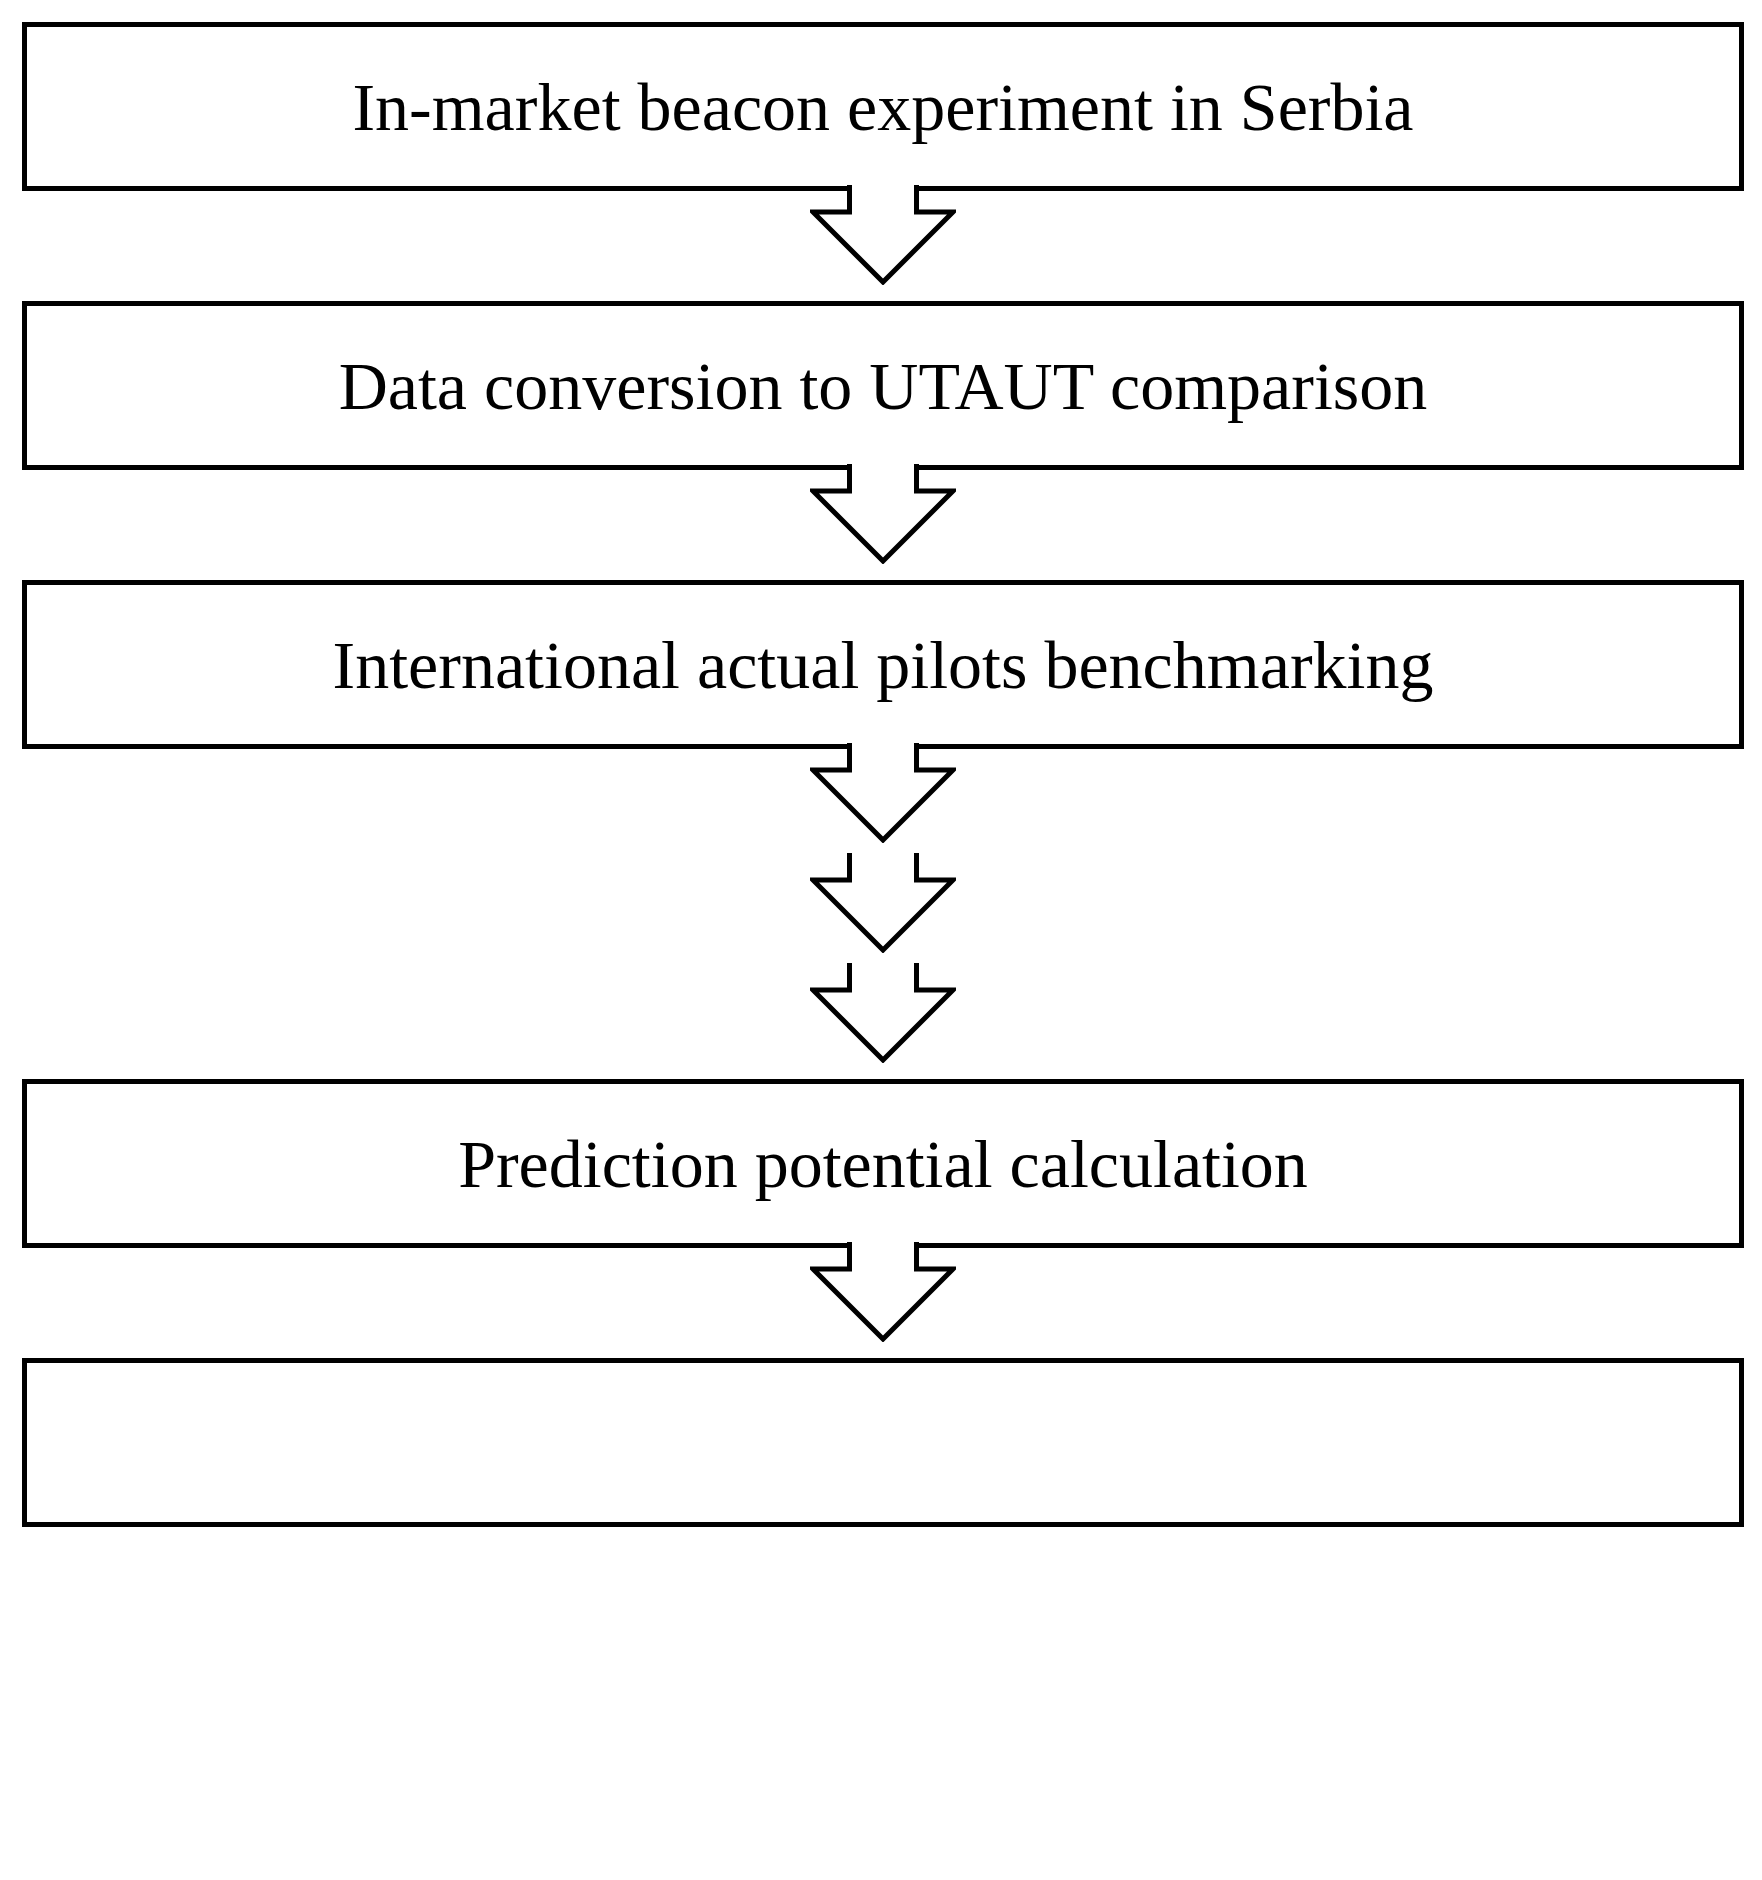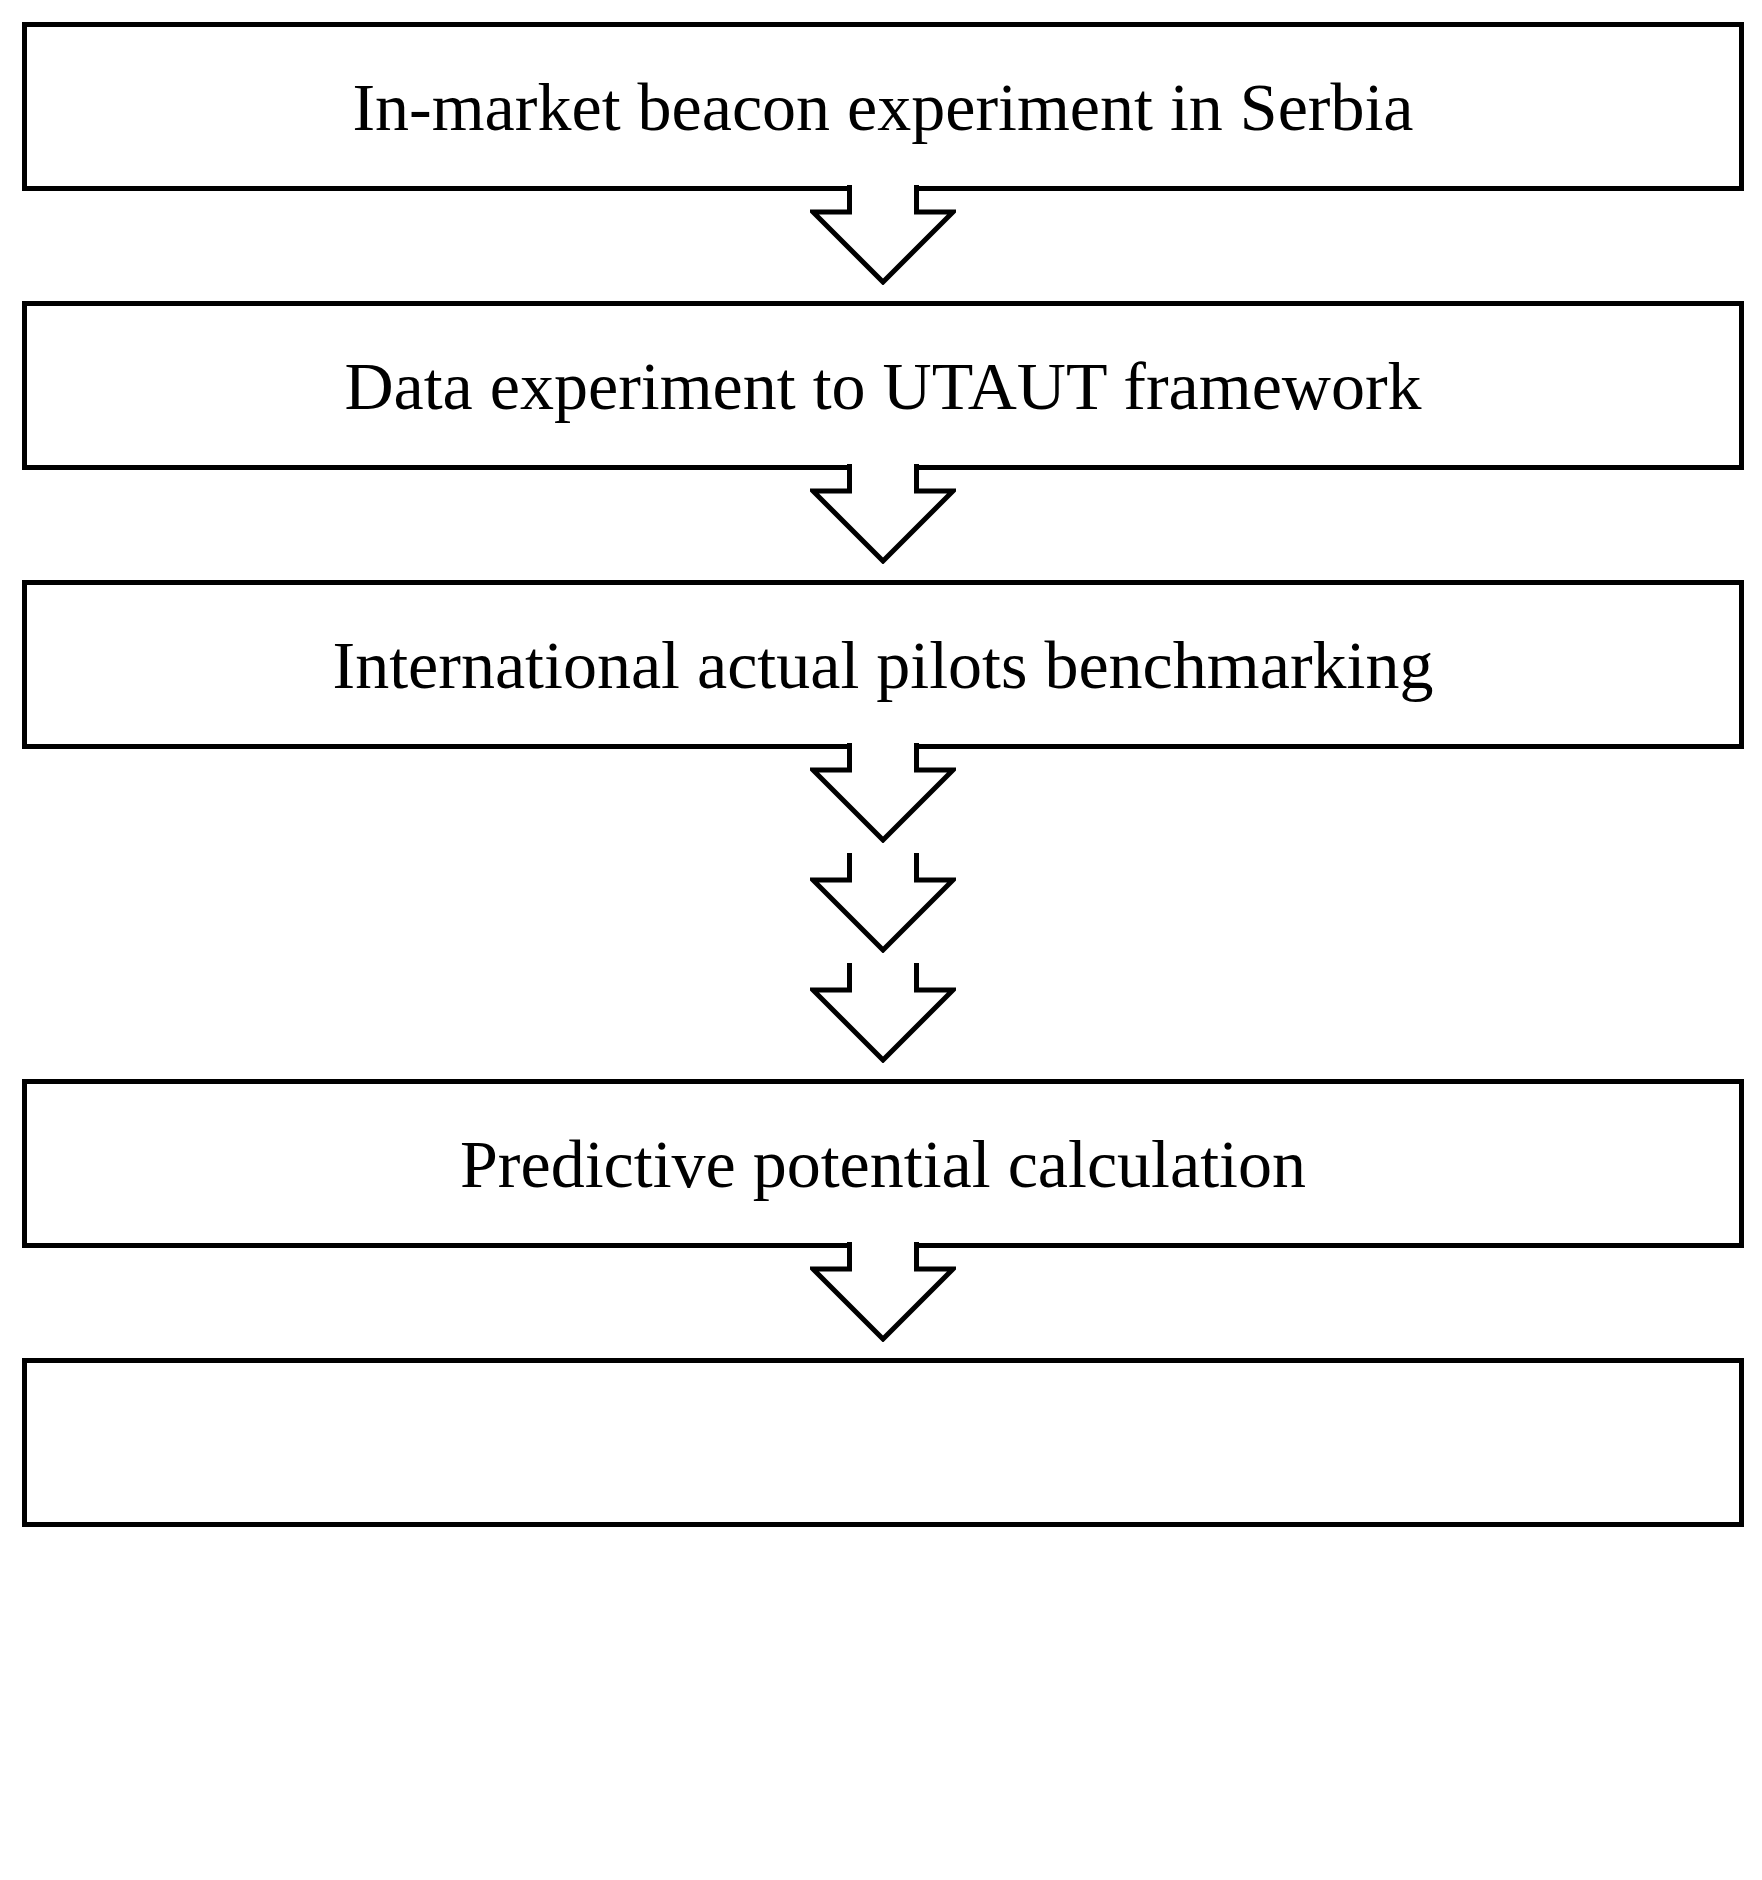--- a/index.html
+++ b/index.html
@@ -56,21 +56,21 @@
 
   <div class="box">
     <span class="line">In-market beacon experiment in Serbia</span>
   </div>
 
   <svg class="arrow" viewBox="0 0 146 100" xmlns="http://www.w3.org/2000/svg" aria-hidden="true">
     <path d="M 39.5,0 L 39.5,27 L 3,27 L 73,97 L 143,27 L 106.5,27 L 106.5,0"></path>
   </svg>
 
   <div class="box">
-    <span class="line">Data experiment to UTAUT framework</span>
+    <span class="line">Data conversion to UTAUT comparison</span>
   </div>
 
   <svg class="arrow" viewBox="0 0 146 100" xmlns="http://www.w3.org/2000/svg" aria-hidden="true">
     <path d="M 39.5,0 L 39.5,27 L 3,27 L 73,97 L 143,27 L 106.5,27 L 106.5,0"></path>
   </svg>
 
   <div class="box">
     <span class="line">International actual pilots benchmarking</span>
   </div>
 
@@ -82,21 +82,21 @@
   <svg class="arrow" viewBox="0 0 146 100" xmlns="http://www.w3.org/2000/svg" aria-hidden="true">
     <path d="M 39.5,0 L 39.5,27 L 3,27 L 73,97 L 143,27 L 106.5,27 L 106.5,0"></path>
   </svg>
 
 
   <svg class="arrow" viewBox="0 0 146 100" xmlns="http://www.w3.org/2000/svg" aria-hidden="true">
     <path d="M 39.5,0 L 39.5,27 L 3,27 L 73,97 L 143,27 L 106.5,27 L 106.5,0"></path>
   </svg>
 
   <div class="box">
-    <span class="line">Predictive potential calculation</span>
+    <span class="line">Prediction potential calculation</span>
   </div>
 
   <svg class="arrow" viewBox="0 0 146 100" xmlns="http://www.w3.org/2000/svg" aria-hidden="true">
     <path d="M 39.5,0 L 39.5,27 L 3,27 L 73,97 L 143,27 L 106.5,27 L 106.5,0"></path>
   </svg>
 
   <div class="box">
   </div>
 
 </div>

